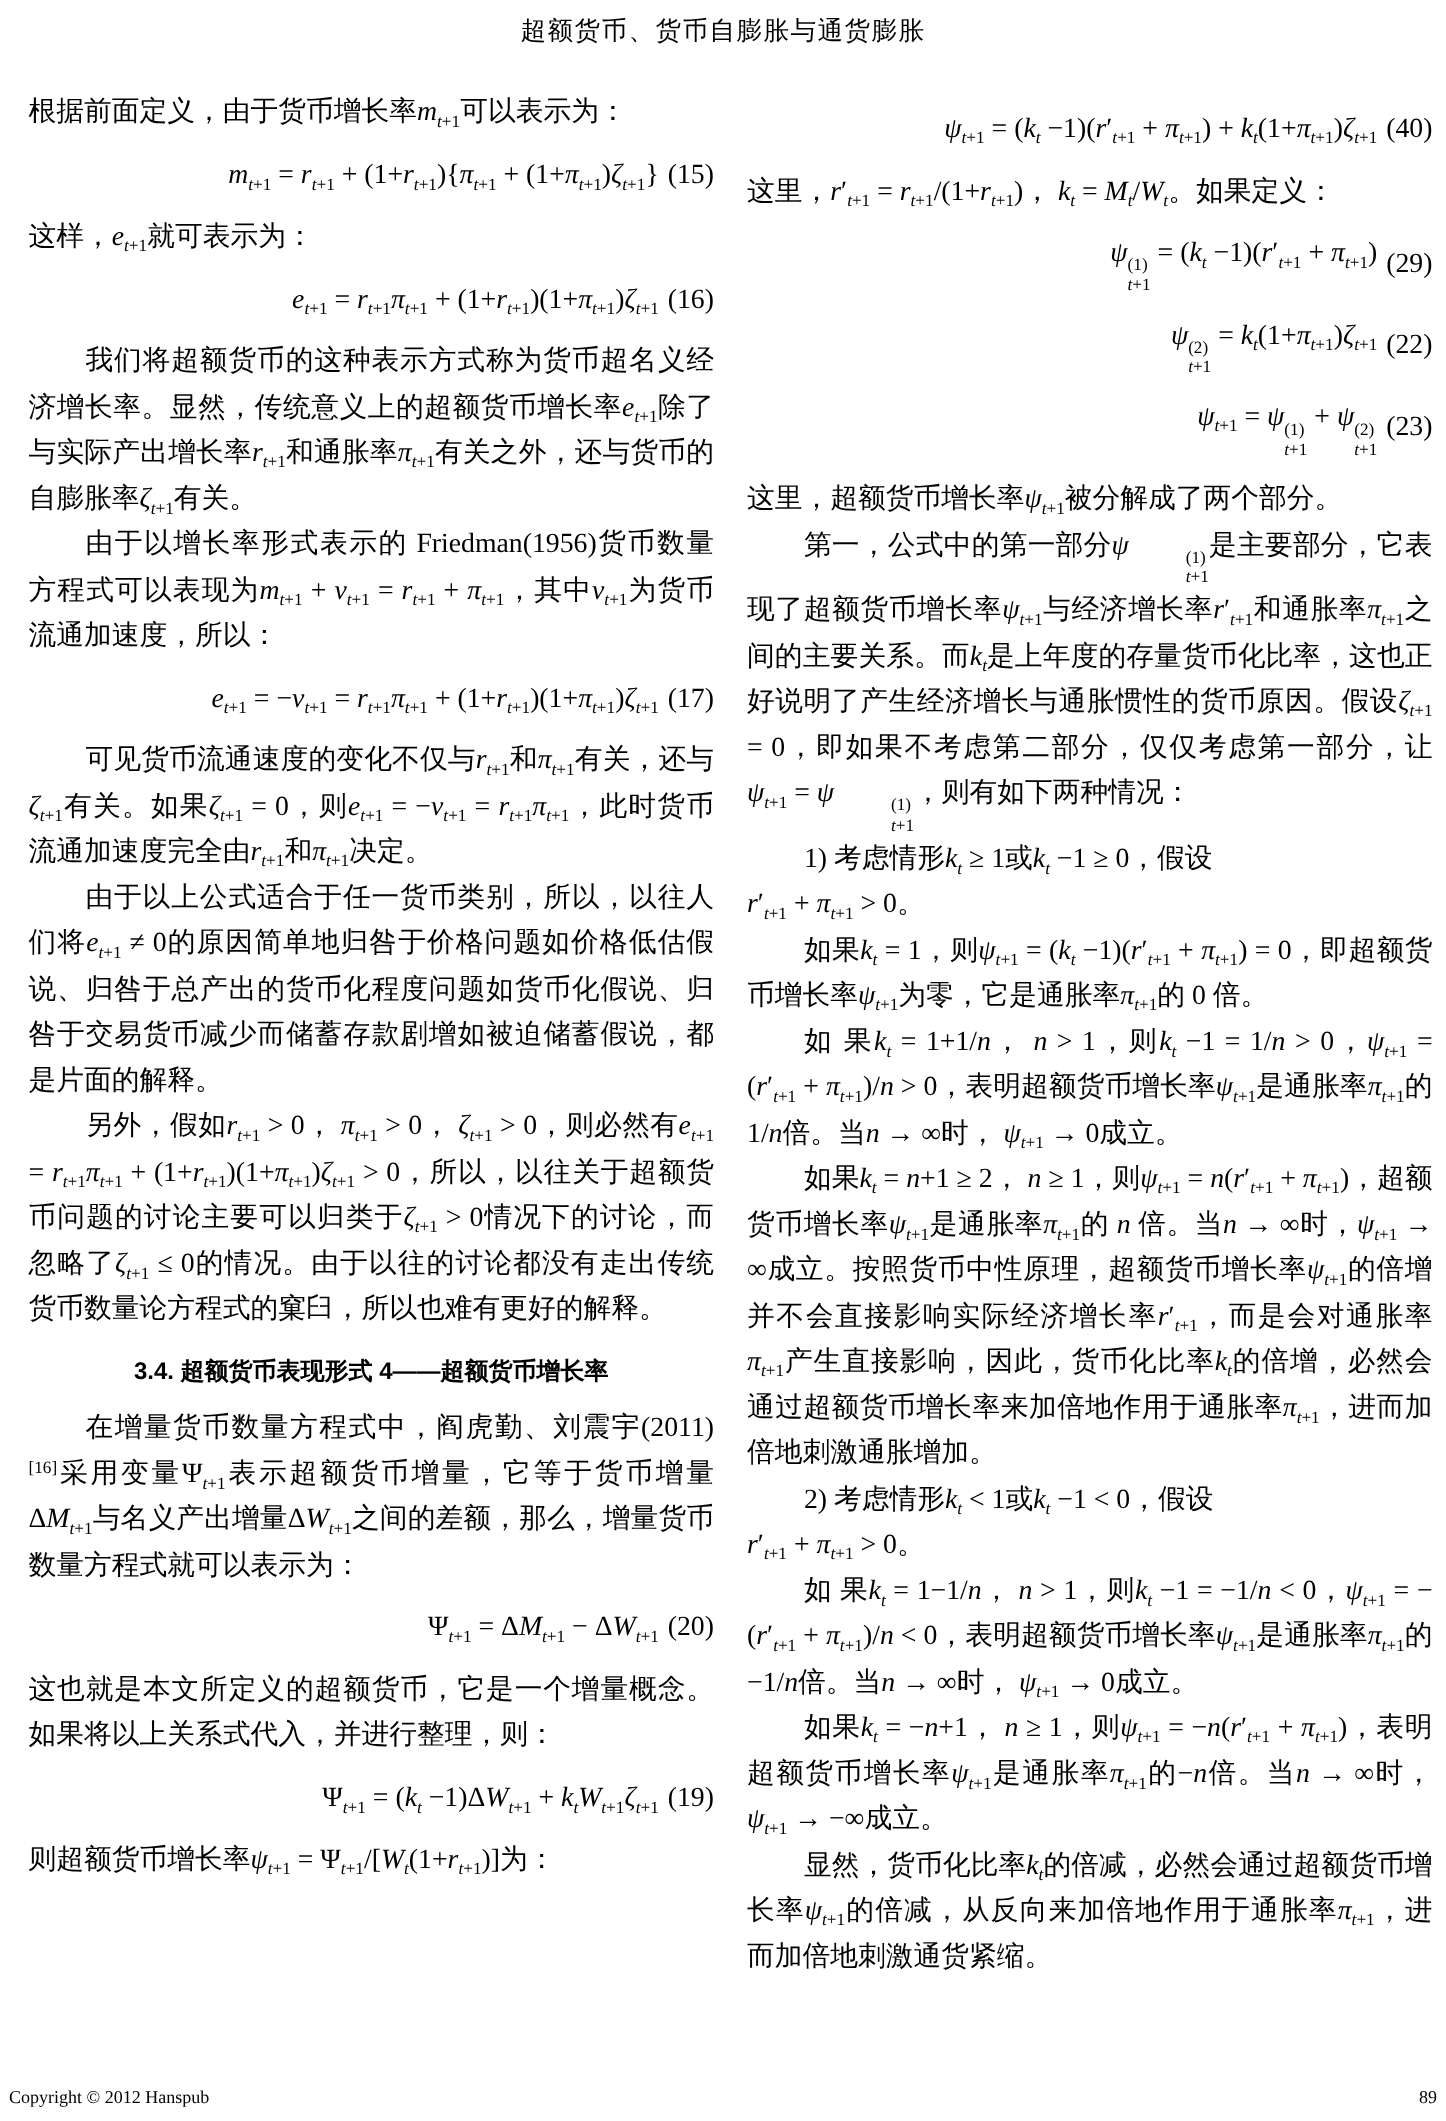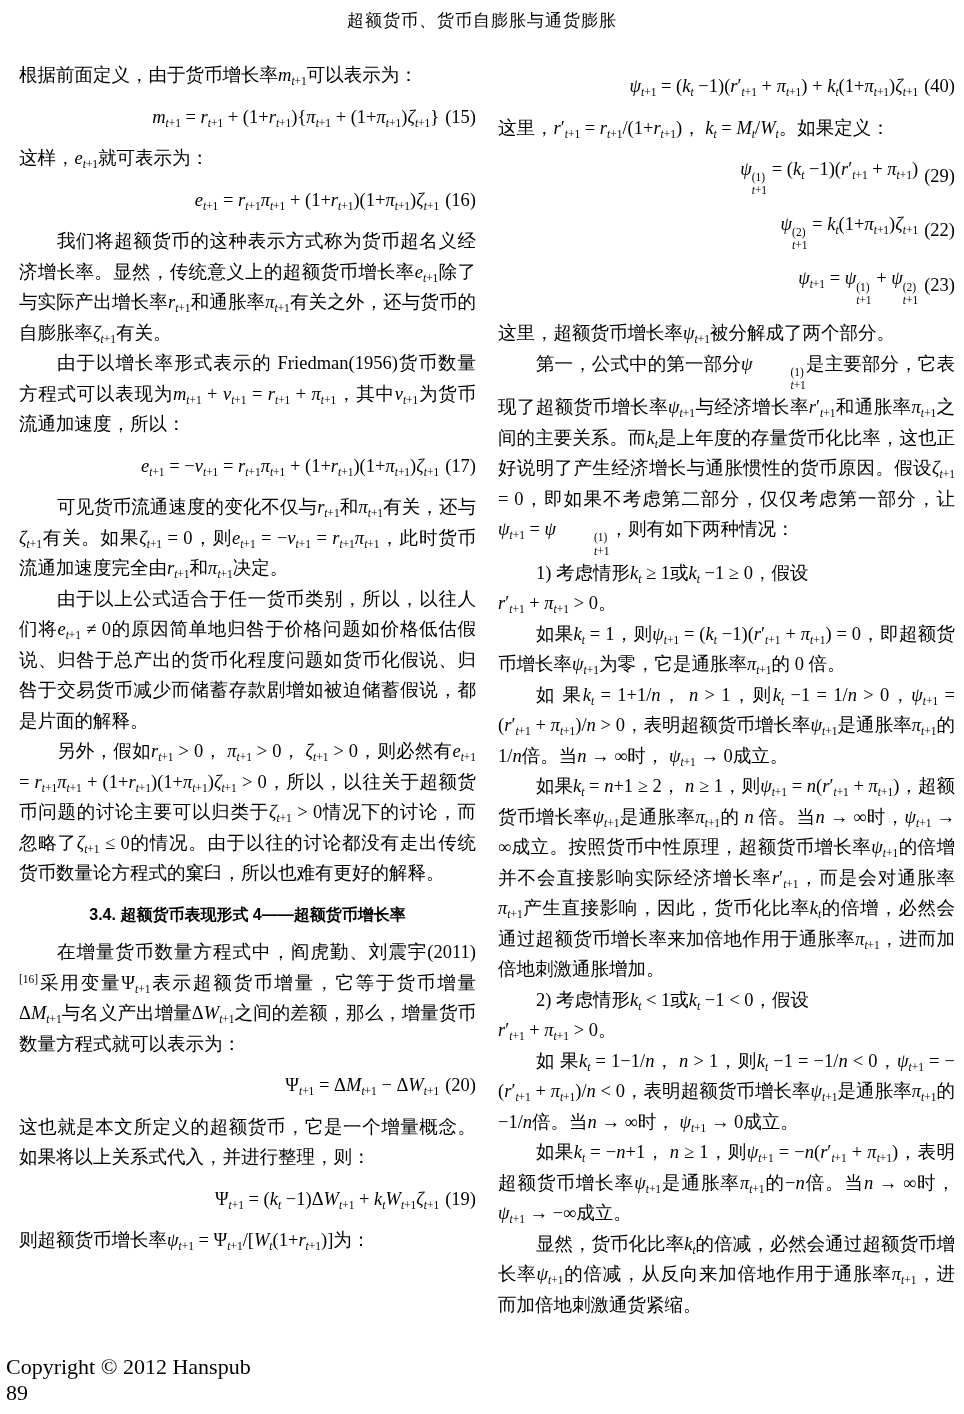--- a/index.html
+++ b/index.html
@@ -28,22 +28,21 @@
   sub,sup{font-size:0.62em;line-height:0;}
   sub{vertical-align:-0.38em;}
   sup{vertical-align:0.55em;}
   .ss{
     display:inline-flex;flex-direction:column;align-items:flex-start;
     font-size:0.62em;line-height:1.15;vertical-align:-0.55em;
   }
   .footer{
     position:absolute;left:0;bottom:8px;width:964px;box-sizing:border-box;
     padding:0 6px;display:flex;justify-content:space-between;
-    font-size:22px;
-    flex-direction:column;
+    font-size:12px;
   }
 </style>
 </head>
 <body>
 
 <div class="page">
   <div class="doc-title">超额货币、货币自膨胀与通货膨胀</div>
   <div class="columns">
     <div class="col">
         <p class="para">根据前面定义，由于货币增长率<i>m</i><sub><i>t</i>+1</sub>可以表示为：</p>

